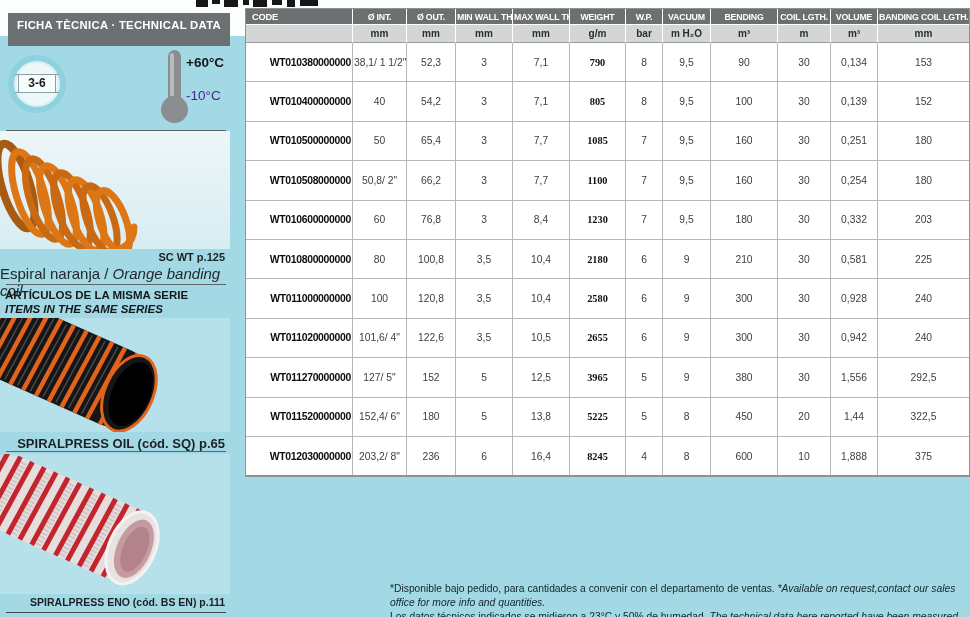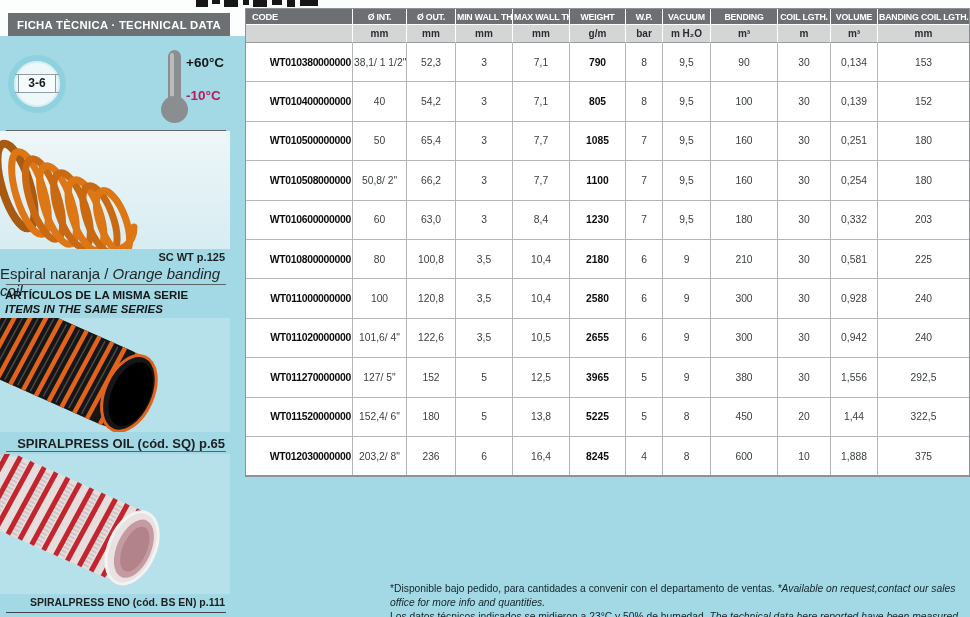--- a/index.html
+++ b/index.html
@@ -3,37 +3,37 @@
 <meta charset="utf-8">
 <style>
   html,body{margin:0;padding:0;background:#7fb8c4;}
   #page{position:relative;width:970px;height:617px;background:#a3d9e4;overflow:hidden;
         font-family:"Liberation Sans",sans-serif;-webkit-font-smoothing:antialiased;}
   .top-band{position:absolute;left:0;top:0;width:970px;height:36px;background:#fcfdfd;}
   .frag{position:absolute;background:#161616;}
 
   
   .sidebar{position:absolute;left:0;top:0;width:230px;height:617px;}
-  .ficha-bar{position:absolute;left:8px;top:13px;width:222px;height:23px;background:#6d7072;
+  .ficha-bar{position:absolute;left:8px;top:13px;width:222px;height:33px;background:#6d7072;
              color:#fff;font-weight:bold;font-size:11.3px;letter-spacing:.3px;text-align:center;line-height:24px;}
   .divider{position:absolute;left:6px;width:220px;height:1px;background:#5e6366;}
 
   
   .badge{position:absolute;left:8px;top:55px;width:46px;height:46px;border-radius:50%;
          background:#eef8fa;border:6px solid #8fd2df;box-shadow:0 0 0 2px #d9eff4 inset;}
   .badge .ln{position:absolute;left:1px;right:1px;height:1px;background:#8f9ea4;}
   .badge .lbl{position:absolute;left:4px;right:4px;top:14px;text-align:center;font-size:12px;font-weight:bold;
               color:#17191a;background:#f6fbfc;border-left:1px solid #8f9ea4;border-right:1px solid #8f9ea4;line-height:17px;}
 
   
   .thermo-stem{position:absolute;left:168px;top:50px;width:13px;height:52px;background:#8b8e90;border-radius:7px 7px 0 0;}
   .thermo-stem:before{content:"";position:absolute;left:2px;top:3px;width:4px;height:44px;background:#b9bcbd;border-radius:3px;}
   .thermo-bulb{position:absolute;left:161px;top:96px;width:27px;height:27px;border-radius:50%;background:#8b8e90;}
   .temp-max{position:absolute;left:186px;top:55px;font-size:13.5px;font-weight:bold;color:#151719;}
-  .temp-min{position:absolute;left:186px;top:88px;font-size:13.5px;font-weight:bold;color:#be185d;}
+  .temp-min{position:absolute;left:186px;top:88px;font-size:13.5px;font-weight:normal;color:#4c1d95;}
 
   .photo{position:absolute;left:0;width:230px;overflow:hidden;}
   .photo1{top:131px;height:118px;background:linear-gradient(#eef6f8,#d7edf2);}
   .photo2{top:318px;height:114px;background:#b6e1ea;}
   .photo3{top:454px;height:140px;background:#b6e1ea;}
 
   .ref-label{position:absolute;right:5px;text-align:center;font-weight:bold;color:#1c2022;}
   .sc-ref{top:251px;font-size:11px;}
   .sc-caption{position:absolute;right:5px;top:265px;font-size:15px;color:#22272a;text-align:left;font-weight:normal;}
   .sc-caption .it{font-style:italic;}
@@ -48,21 +48,21 @@
   table{border-collapse:separate;border-spacing:0;table-layout:fixed;width:723px;}
   td{overflow:hidden;white-space:nowrap;}
   td.h{background:#6d7072;color:#fff;font-weight:bold;font-size:8.8px;letter-spacing:-.2px;text-align:center;
        height:15px;border-right:1px solid #fff;border-bottom:1px solid #fff;padding:0 1px;}
   td.h.c0{text-align:left;padding-left:6px;font-size:9.3px;}
   td.u{background:#d4d6d6;color:#292d2f;font-weight:bold;font-size:10px;text-align:center;height:15px;
        border-right:1px solid #fff;border-bottom:1px solid #989c9e;}
   td.c{background:#fff;font-size:10.3px;color:#3c4042;text-align:center;height:36.4px;
        border-right:1px solid #b4b7b9;border-bottom:1px solid #b4b7b9;}
   td.c.c0{font-weight:bold;color:#0c0d0e;text-align:right;padding-left:6px;font-size:10.4px;letter-spacing:-.3px;}
-  td.c.peso{font-weight:bold;color:#0c0d0e;}
+  td.c.peso{font-weight:bold;color:#0c0d0e;font-family:Liberation Serif, serif;}
   tr.body:last-child td{border-bottom:none;}
   td:last-child{border-right:none;}
 
   
   .footnote{position:absolute;left:390px;top:582px;width:578px;font-size:10.3px;line-height:14px;color:#12252a;}
   .footnote .it{font-style:italic;}
 </style>
 </head>
 <body>
 
@@ -293,21 +293,21 @@
             <td class="c">7</td>
             <td class="c">9,5</td>
             <td class="c">160</td>
             <td class="c">30</td>
             <td class="c">0,254</td>
             <td class="c">180</td>
           </tr>
           <tr class="body">
             <td class="c c0">WT010600000000</td>
             <td class="c">60</td>
-            <td class="c">63,0</td>
+            <td class="c">76,8</td>
             <td class="c">3</td>
             <td class="c">8,4</td>
             <td class="c peso">1230</td>
             <td class="c">7</td>
             <td class="c">9,5</td>
             <td class="c">180</td>
             <td class="c">30</td>
             <td class="c">0,332</td>
             <td class="c">203</td>
           </tr>

